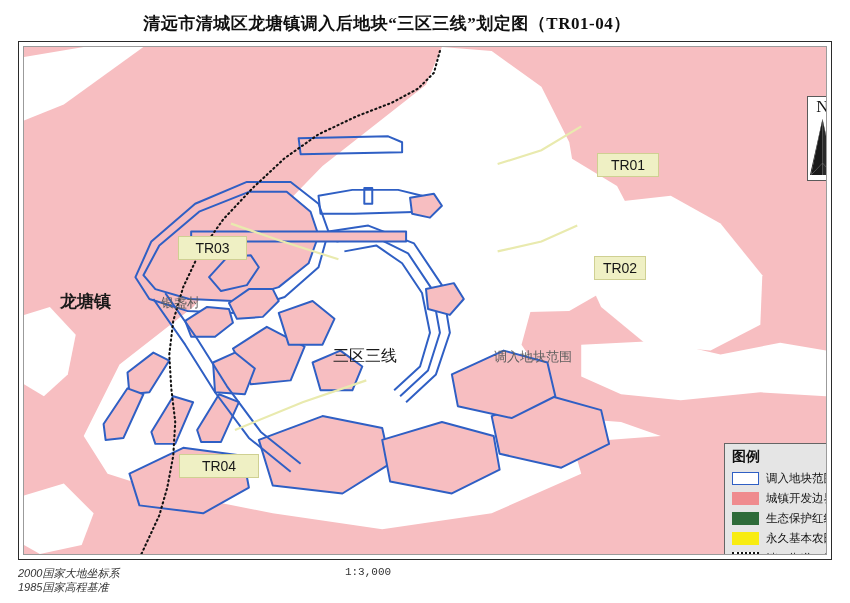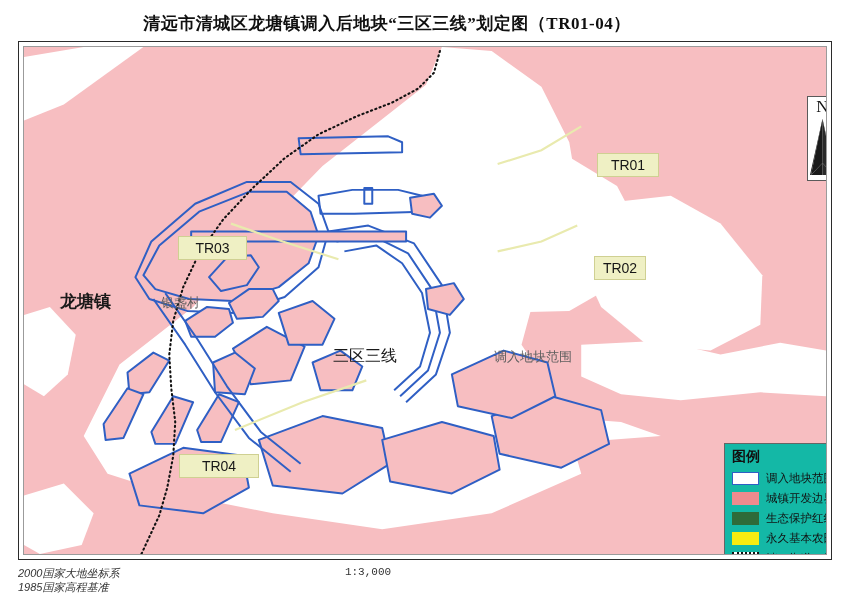--- a/index.html
+++ b/index.html
@@ -140,21 +140,21 @@
     top: 20px;
   }
 
   
   #legend {
     position: absolute;
     left: 700px;
     top: 396px;
     width: 116px;
     height: 155px;
-    background: #14b8a6;
+    background: #e5e5e5;
     border: 1.2px solid #656565;
     box-sizing: border-box;
     padding: 5px 6px 4px 7px;
   }
   #legend-title {
     font-family: "Liberation Serif", "DejaVu Serif", serif;
     font-size: 14px;
     font-weight: bold;
     color: #111;
     margin: 0 0 4px 0;

